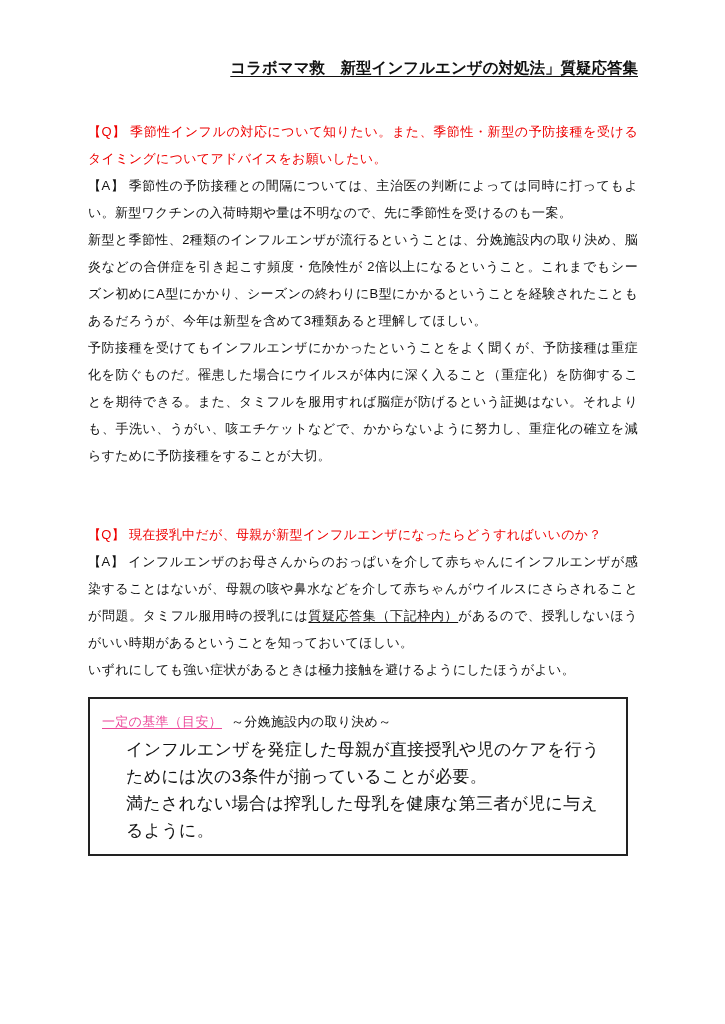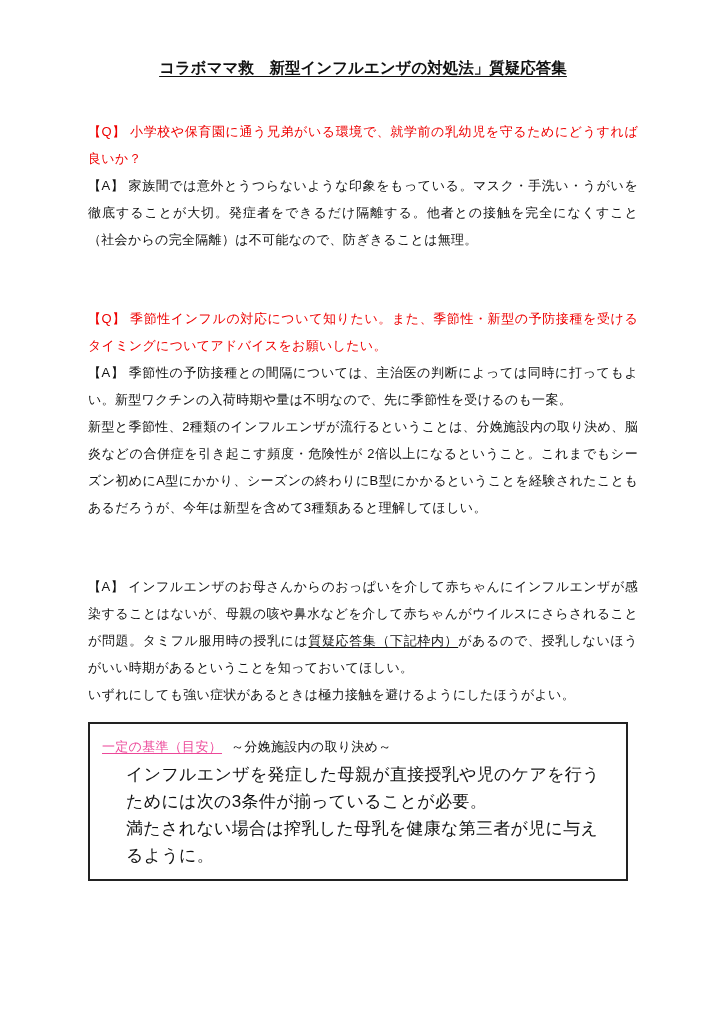--- a/index.html
+++ b/index.html
@@ -21,21 +21,21 @@
   .content {
     width: 550px;
   }
   .doc-date {
     text-align: center;
     font-size: 13.5px;
     line-height: 20px;
     margin: 0 0 5px 0;
   }
   .doc-title {
-    text-align: center;
+    text-align: right;
     font-size: 15.5px;
     font-weight: 600;
     line-height: 24px;
     margin: 0 0 38px 0;
   }
   .doc-title .u-title {
     text-decoration: underline;
     text-underline-offset: 3px;
   }
   .para {
@@ -76,32 +76,30 @@
   }
 </style>
 </head>
 <body>
 
 <div class="page">
   <div class="content">
 
     <h1 class="doc-title"><span class="u-title">コラボママ救　新型インフルエンザの対処法」質疑応答集</span></h1>
 
-    <div class="section">
-      <p class="para q-para">【Q】 小学校や保育園に通う兄弟がいる環境で、就学前の乳幼児を守るためにどうすれば良いか？</p>
-      <p class="para">【A】 家族間では意外とうつらないような印象をもっている。マスク・手洗い・うがいを徹底することが大切。発症者をできるだけ隔離する。他者との接触を完全になくすこと（社会からの完全隔離）は不可能なので、防ぎきることは無理。</p>
-    </div>
 
     <div class="section">
       <p class="para q-para">【Q】 季節性インフルの対応について知りたい。また、季節性・新型の予防接種を受けるタイミングについてアドバイスをお願いしたい。</p>
       <p class="para">【A】 季節性の予防接種との間隔については、主治医の判断によっては同時に打ってもよい。新型ワクチンの入荷時期や量は不明なので、先に季節性を受けるのも一案。</p>
       <p class="para">新型と季節性、2種類のインフルエンザが流行るということは、分娩施設内の取り決め、脳炎などの合併症を引き起こす頻度・危険性が 2倍以上になるということ。これまでもシーズン初めにA型にかかり、シーズンの終わりにB型にかかるということを経験されたこともあるだろうが、今年は新型を含めて3種類あると理解してほしい。</p>
+      <p class="para">予防接種を受けてもインフルエンザにかかったということをよく聞くが、予防接種は重症化を防ぐものだ。罹患した場合にウイルスが体内に深く入ること（重症化）を防御することを期待できる。また、タミフルを服用すれば脳症が防げるという証拠はない。それよりも、手洗い、うがい、咳エチケットなどで、かからないように努力し、重症化の確立を減らすために予防接種をすることが大切。</p>
     </div>
 
     <div class="section-last">
+      <p class="para q-para">【Q】 現在授乳中だが、母親が新型インフルエンザになったらどうすればいいのか？</p>
       <p class="para"><span>【A】 インフルエンザのお母さんからのおっぱいを介して赤ちゃんにインフルエンザが感染することはないが、母親の咳や鼻水などを介して赤ちゃんがウイルスにさらされることが問題。タミフル服用時の授乳には</span><span class="u">質疑応答集（下記枠内）</span><span>があるので、授乳しないほうがいい時期があるということを知っておいてほしい。</span></p>
       <p class="para">いずれにしても強い症状があるときは極力接触を避けるようにしたほうがよい。</p>
     </div>
 
     <div class="criteria-box">
       <div class="box-heading">
         <span class="link">一定の基準（目安）</span><span class="heading-rest">～分娩施設内の取り決め～</span>
       </div>
       <div class="box-intro">インフルエンザを発症した母親が直接授乳や児のケアを行うためには次の3条件が揃っていることが必要。</div>
       <div class="box-intro">満たされない場合は搾乳した母乳を健康な第三者が児に与えるように。</div>

